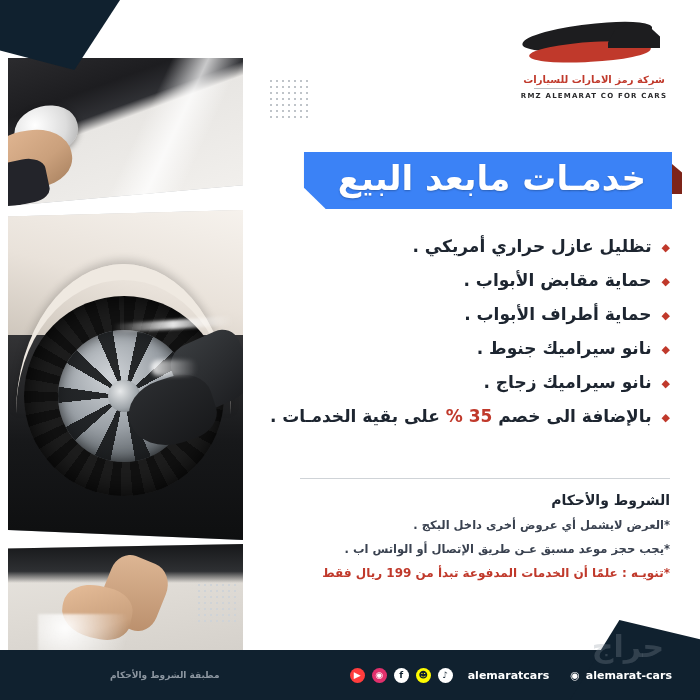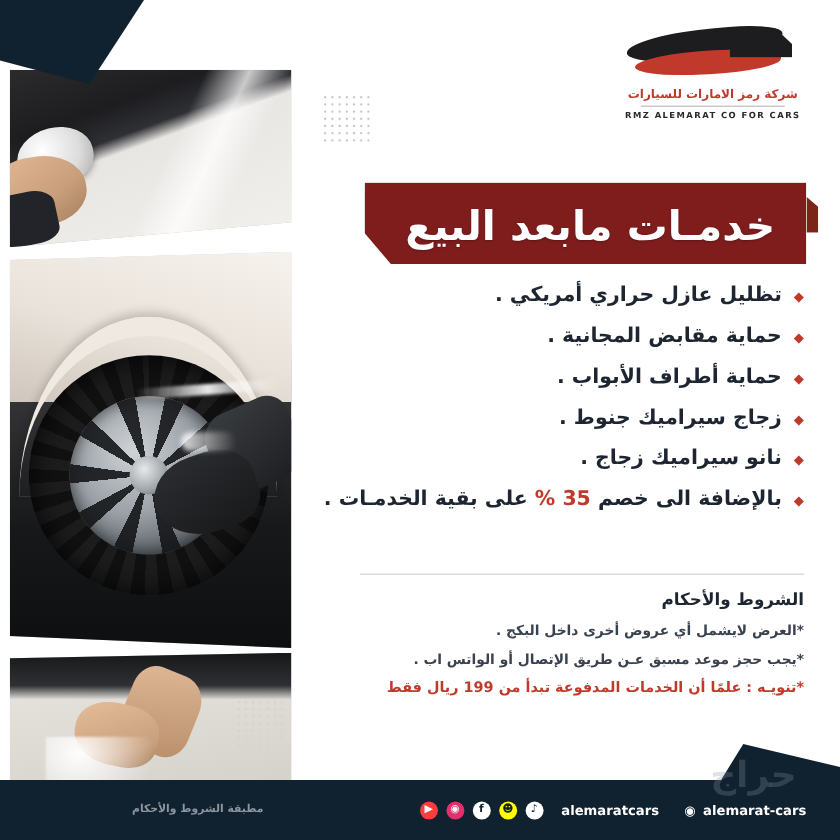--- a/index.html
+++ b/index.html
@@ -250,22 +250,22 @@
     z-index: 4;
   }
 
   
   .title-wrap {
     position: absolute; right: 28px; top: 152px;
     z-index: 6;
   }
   .title-banner {
     position: relative;
-    background: #7f1d1d;
-    padding: 18px 26px 12px 34px;
+    background: #3b82f6;
+    padding: 7px 26px 12px 34px;
     clip-path: polygon(0 0, 100% 0, 100% 100%, 22px 100%, 0 62%);
     box-shadow: 0 3px 7px rgba(0,0,0,.22);
   }
   .title-text {
     color: #ffffff;
     font-size: 34px;
     font-weight: bold;
     letter-spacing: 1px;
     white-space: nowrap;
     line-height: 1.12;
@@ -451,29 +451,29 @@
     <div class="title-tail"></div>
   </div>
 
   <div class="services">
     <div class="service-row">
       <span class="bullet">◆</span>
       <span class="service-text">تظليل عازل حراري أمريكي .</span>
     </div>
     <div class="service-row">
       <span class="bullet">◆</span>
-      <span class="service-text">حماية مقابض المجانية .</span>
+      <span class="service-text">حماية مقابض الأبواب .</span>
     </div>
     <div class="service-row">
       <span class="bullet">◆</span>
       <span class="service-text">حماية أطراف الأبواب .</span>
     </div>
     <div class="service-row">
       <span class="bullet">◆</span>
-      <span class="service-text">زجاج سيراميك جنوط .</span>
+      <span class="service-text">نانو سيراميك جنوط .</span>
     </div>
     <div class="service-row">
       <span class="bullet">◆</span>
       <span class="service-text">نانو سيراميك زجاج .</span>
     </div>
     <div class="service-row">
       <span class="bullet">◆</span>
       <span class="service-text">بالإضافة الى خصم <span class="hl">35 %</span> على بقية الخدمـات .</span>
     </div>
   </div>

